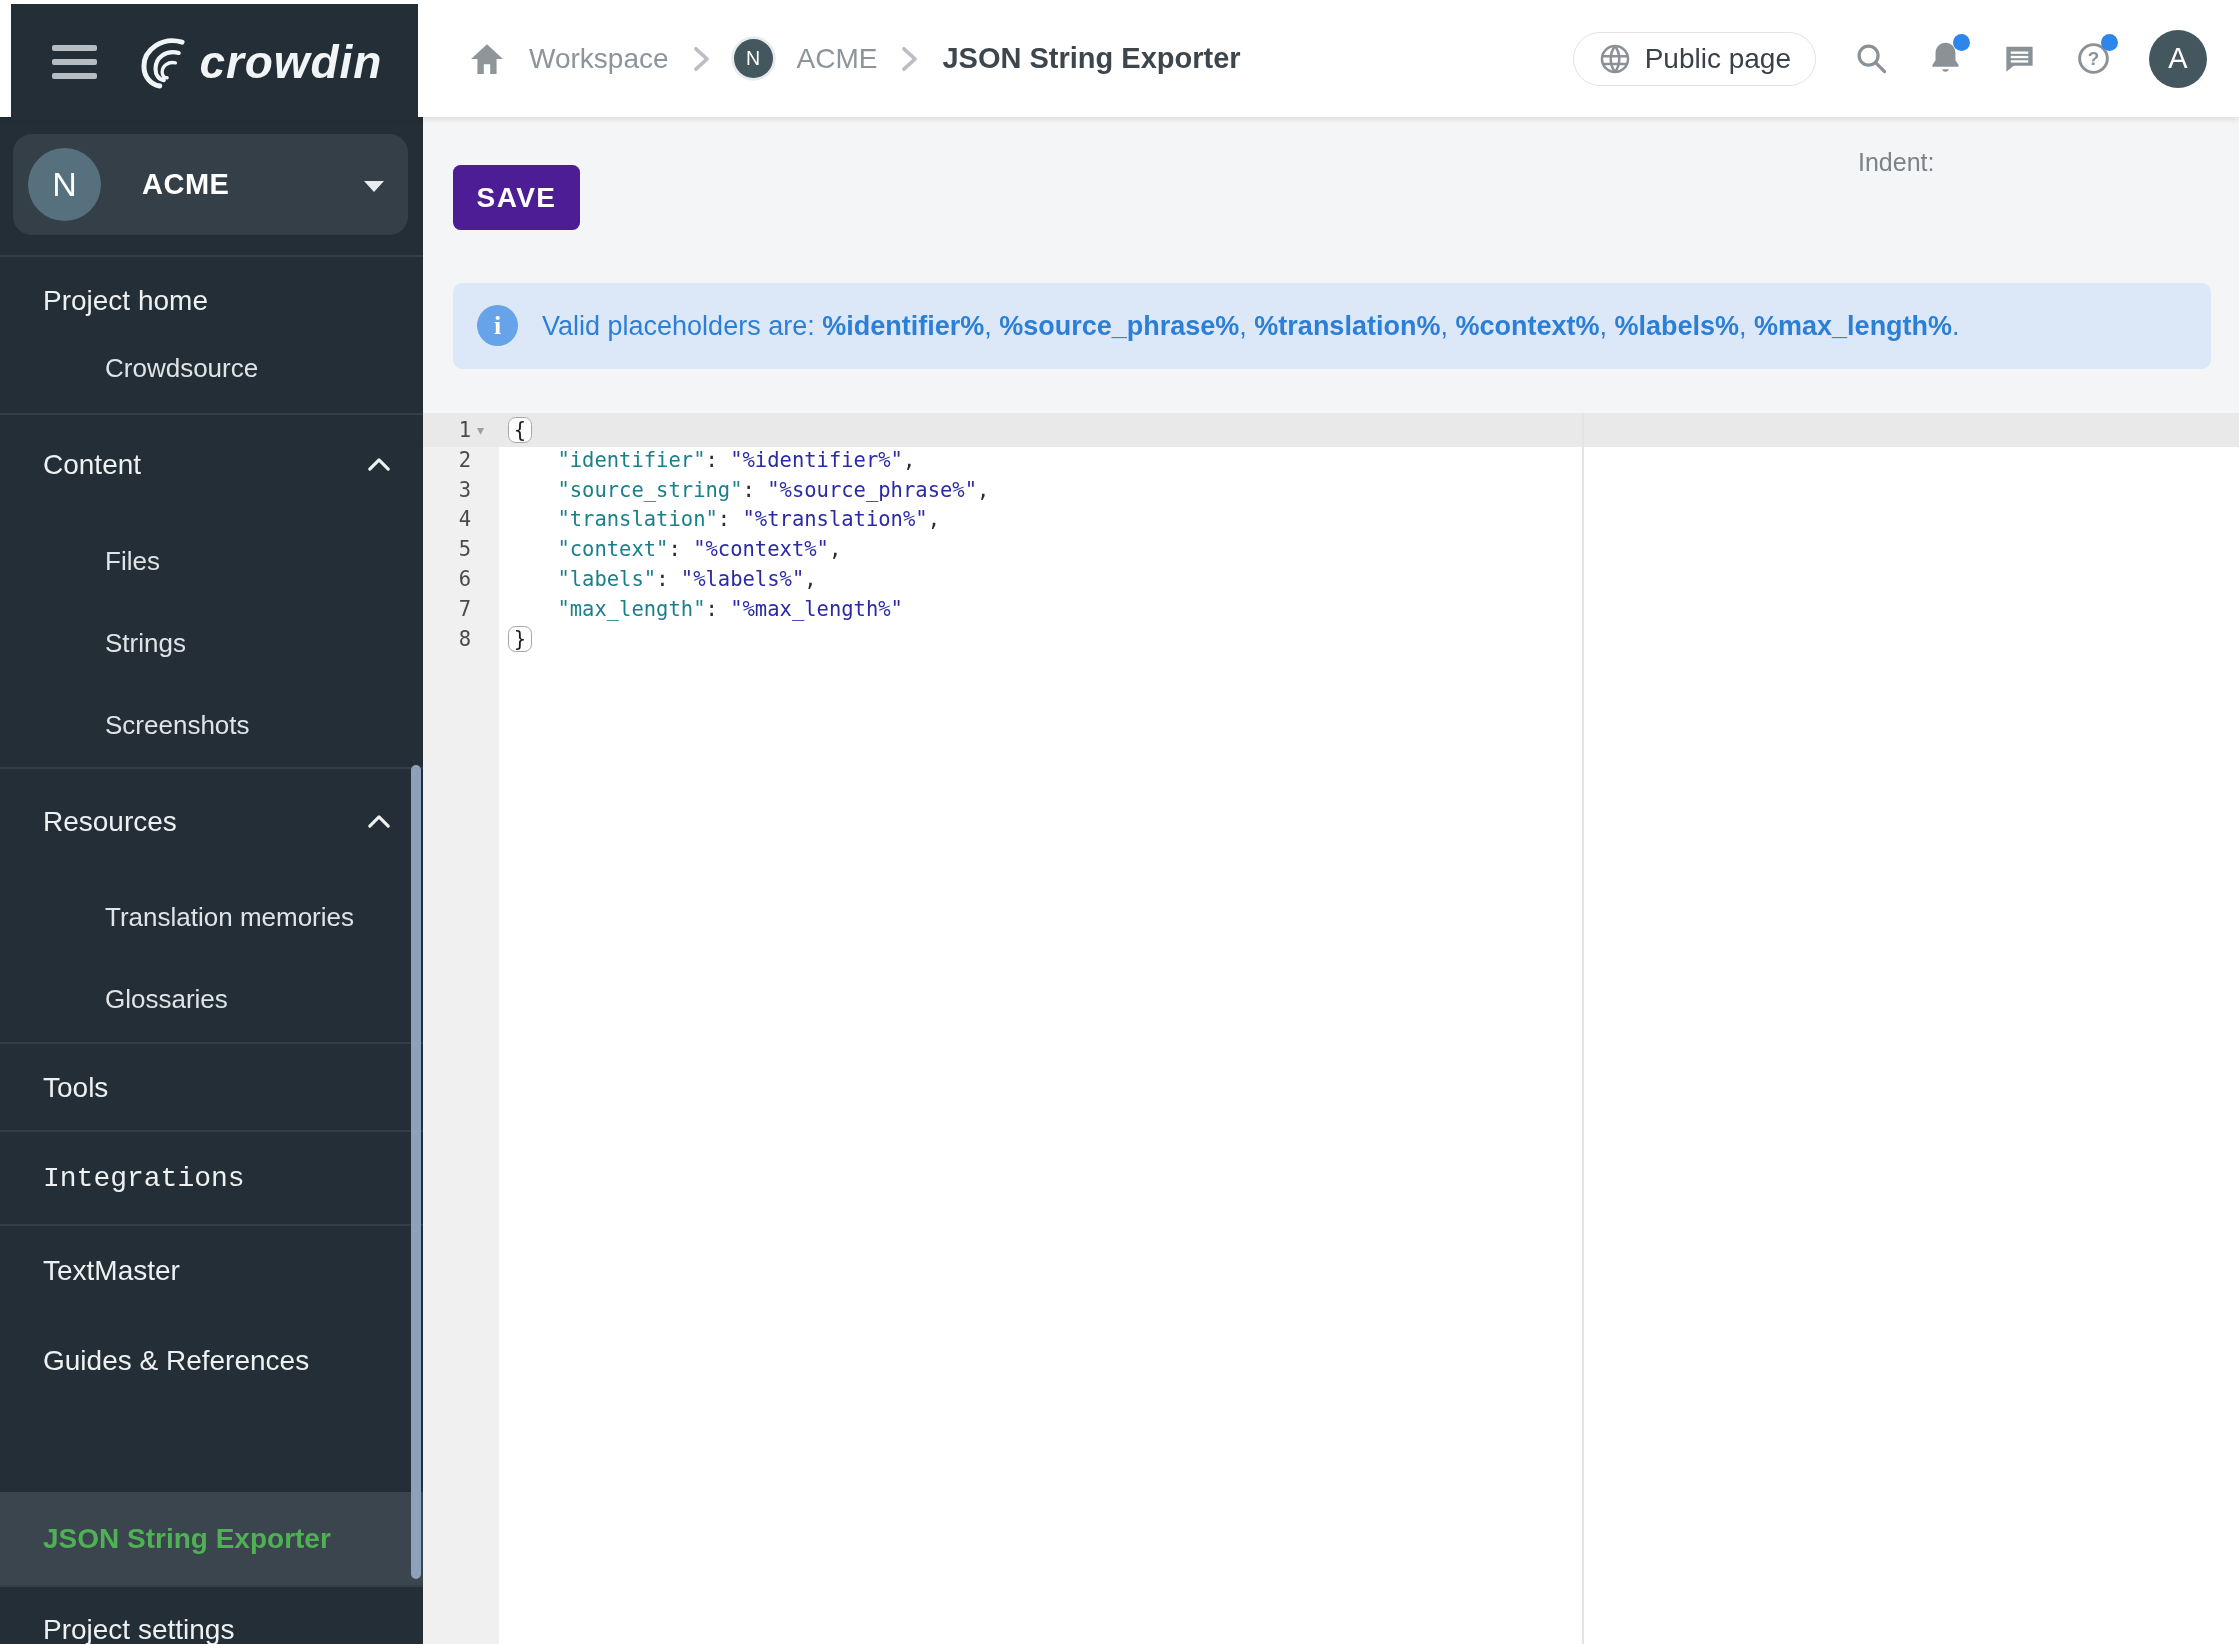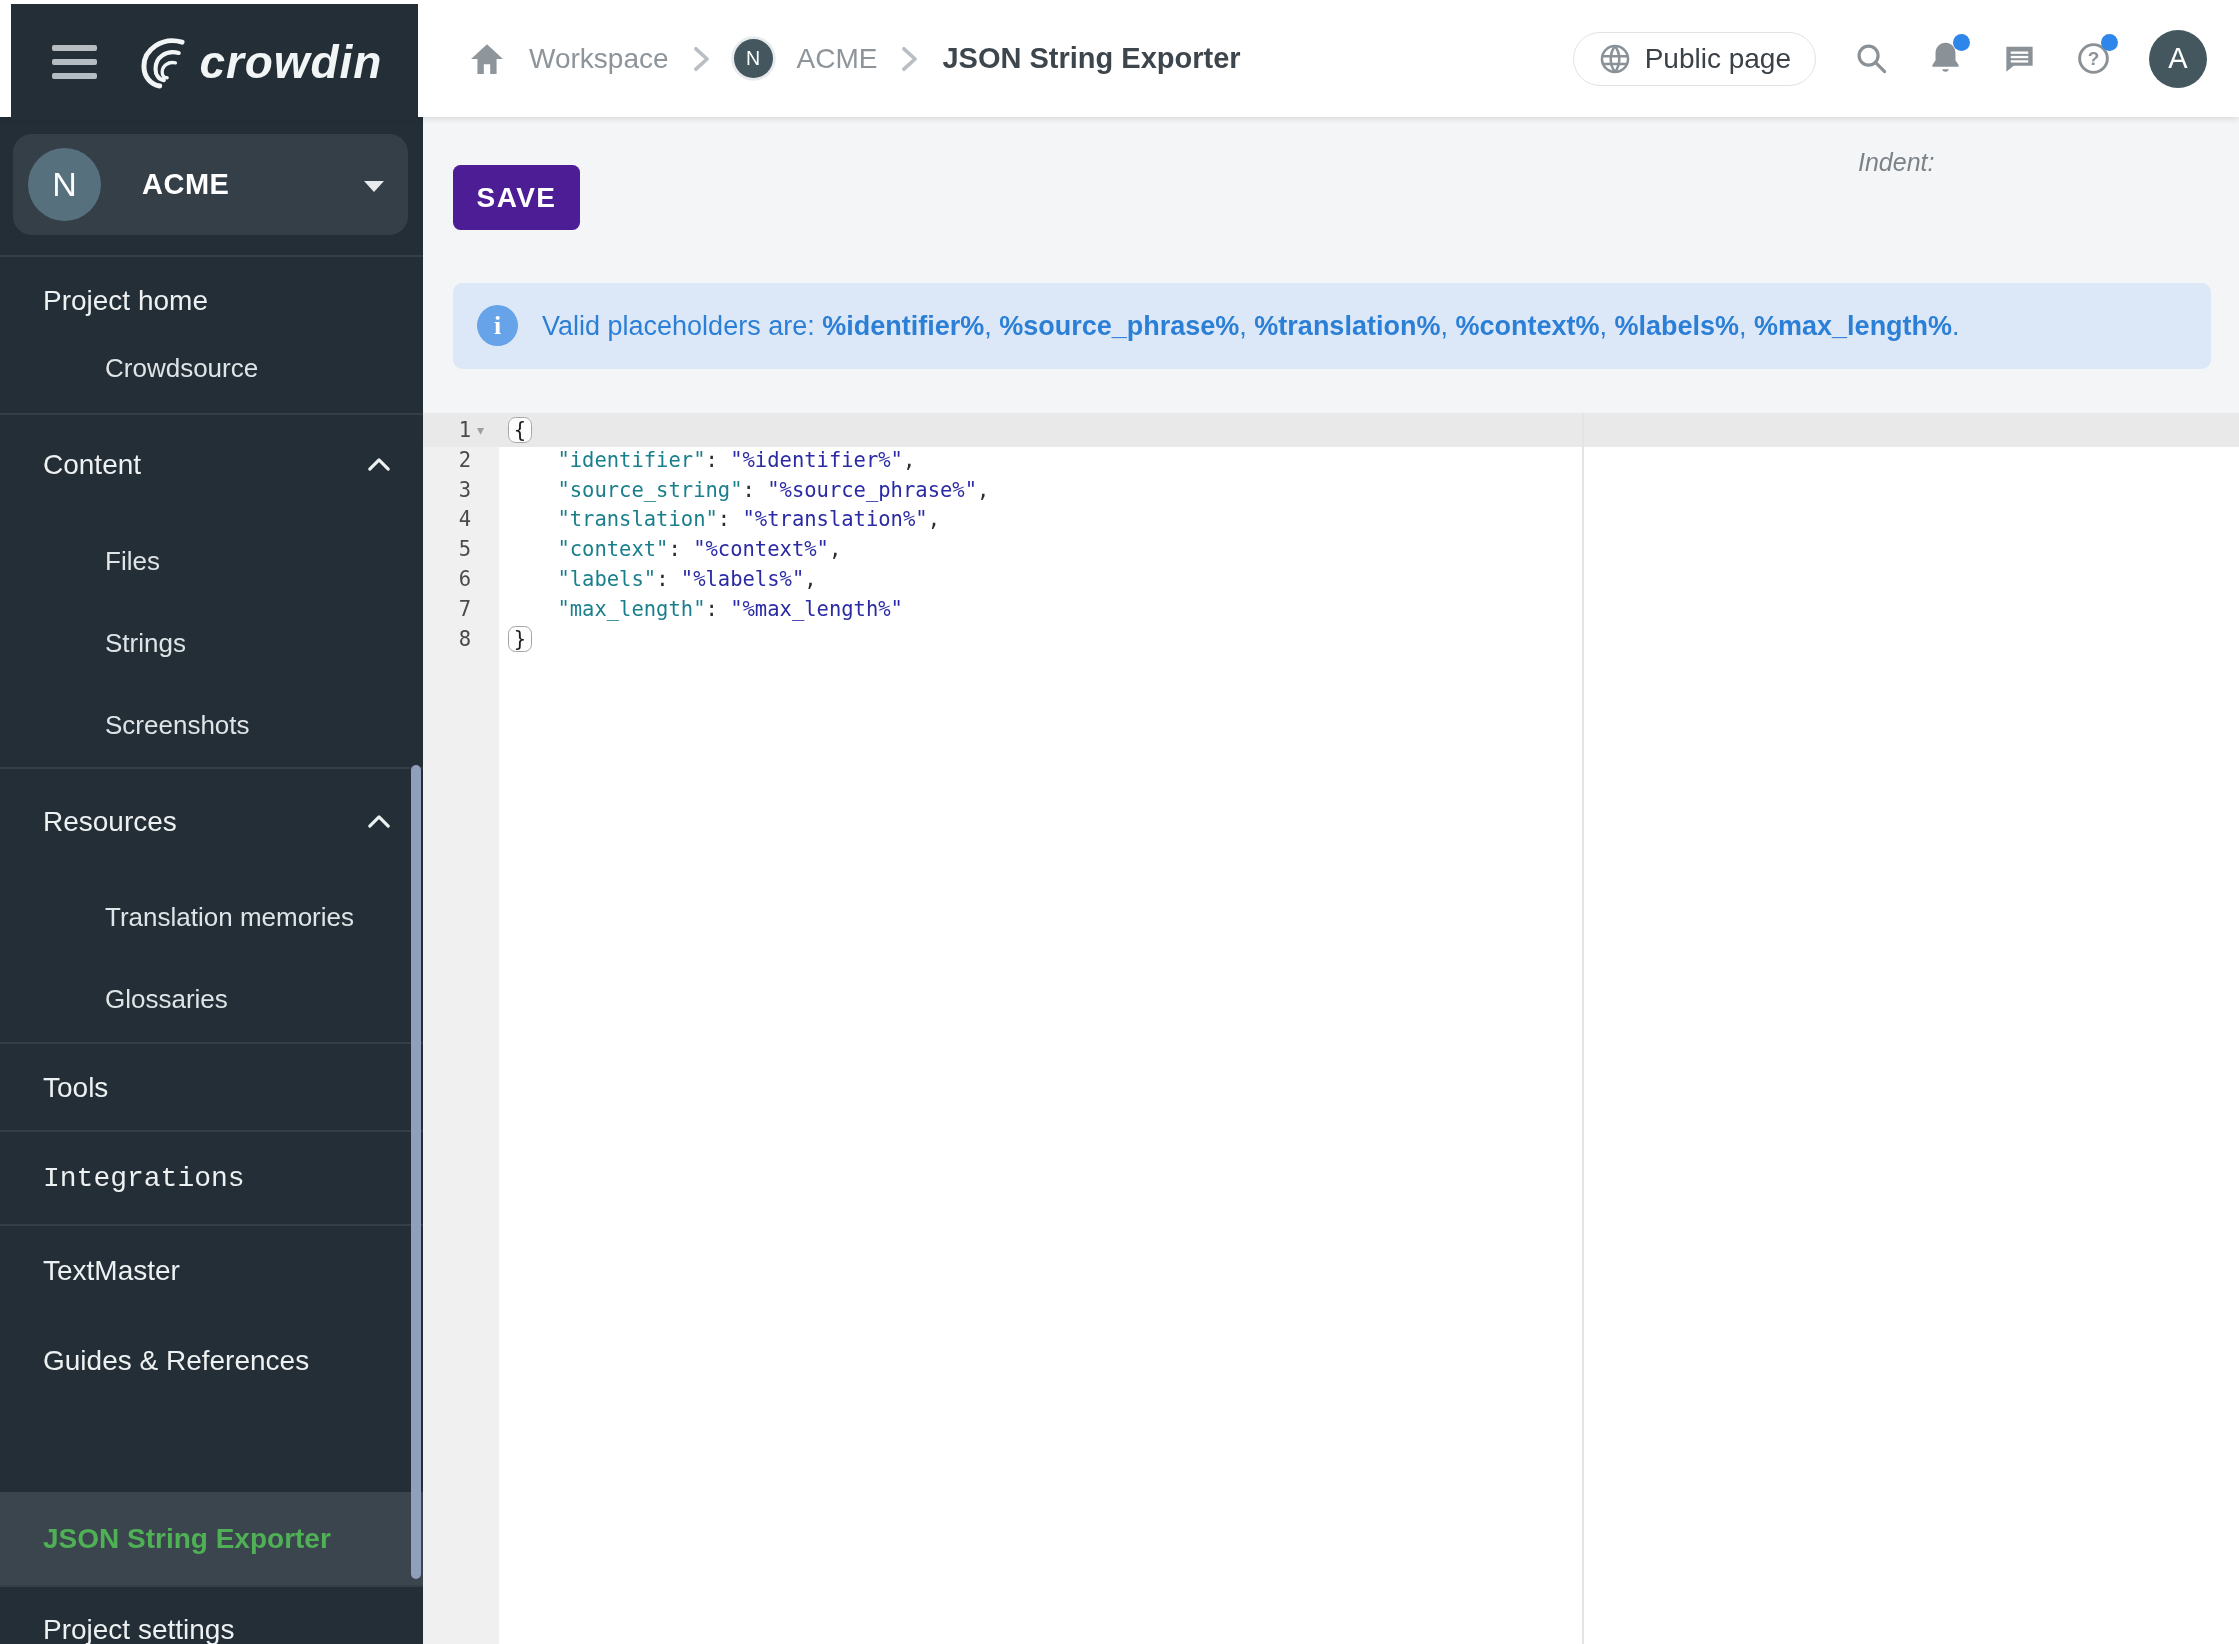--- a/index.html
+++ b/index.html
@@ -50,21 +50,21 @@
   .sb-item.sub { padding-left:105px; color:#dfe4e7; font-size:26px; font-weight:400; }
   .sb-item.active { height:93px; background:var(--active-row-bg,#3a454d); color:var(--green,#4fb055); font-weight:600; }
   .sb-chev { position:absolute; right:32px; width:24px; height:15px; }
   #sb-scrollthumb { position:absolute; left:411px; top:648px; width:10.3px; height:814px;
       background:#8fa0ba; border-radius:5.6px; }
   
   #main { position:absolute; left:423px; top:117px; width:1816px; height:1528px; background:#f4f5f6; }
   #save-btn { position:absolute; left:30px; top:48px; width:127px; height:65px; background:#4c1d95;
       border:none; border-radius:7.5px; color:#fff; font-size:28px; font-weight:600; letter-spacing:1.4px;
       font-family:"Liberation Sans", sans-serif; cursor:pointer; }
-  #indent-label { position:absolute; left:1435px; top:31px; color:#7b8288; font-size:25px;font-style:italic; }
+  #indent-label { position:absolute; left:1435px; top:31px; color:#7b8288; font-size:25px; }
   #indent-select { position:absolute; left:1435px; top:66px; width:337px; height:65px;
       border-bottom:1.9px solid #c9ced2; cursor:pointer; }
   #indent-value { position:absolute; left:7.5px; top:9.3px; color:#3a4147; font-size:29px; }
   #indent-chevron { position:absolute; right:9.3px; top:22.4px; width:26px; height:17px; color:#565d63; }
   #info-banner { position:absolute; left:30px; top:166px; width:1758px; height:86px;
       background:#dce8f7; border-radius:9.3px; }
   #info-icon { position:absolute; left:24px; top:22.4px; width:41px; height:41px; border-radius:50%;
       background:#66a3e9; color:#fff; display:flex; align-items:center; justify-content:center;
       font-size:26px; font-weight:700; font-family:"Liberation Serif", serif; }
   #banner-text { position:absolute; left:89px; top:0; height:86px; display:flex; align-items:center;

